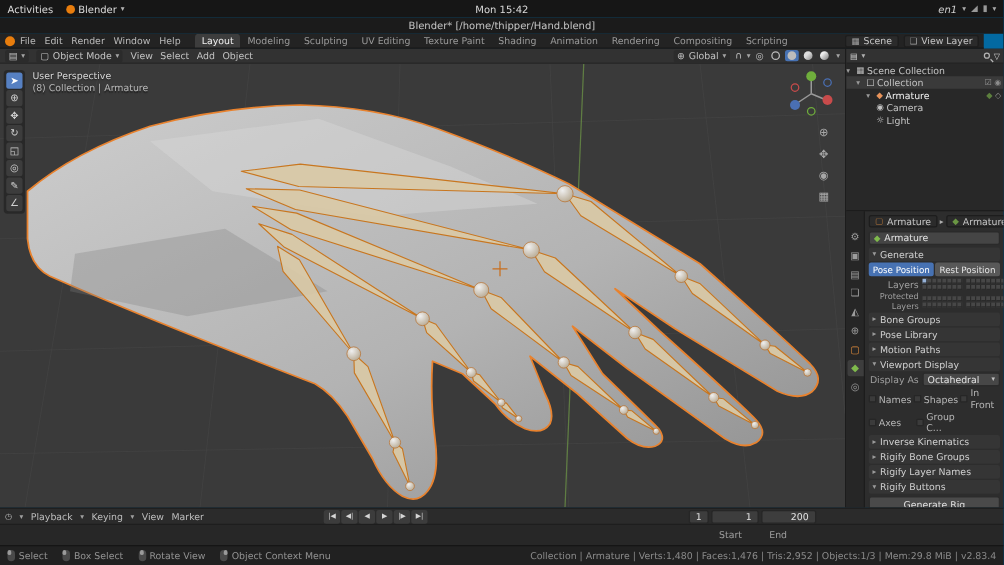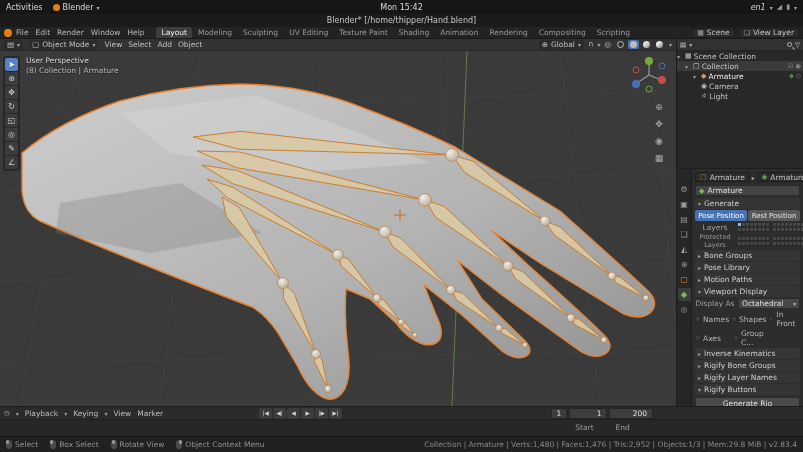--- a/index.html
+++ b/index.html
@@ -13,21 +13,21 @@
   .blender-dot { width:7px; height:7px; border-radius:50%; background:#e87d0d; display:inline-block; }
   .gb-center { position:absolute; left:0; right:0; text-align:center; pointer-events:none; }
   .gb-right { margin-left:auto; display:flex; align-items:center; gap:4px; color:#cfcfcf;font-style:italic; }
   .tray-ico { opacity:.7; font-size:7px; }
   .caret { font-size:6px; opacity:.8; }
 
   
   .titlebar { position:absolute; top:14px; left:0; right:0; height:13px; background:#1b1b1b; display:flex; align-items:center; justify-content:center; color:#c6c6c6; font-size:8px; z-index:29; }
 
   
-  .menubar { position:absolute; top:27px; left:0; right:0; height:12px; background:#232323; display:flex; align-items:center; gap:4px; padding:0 4px; font-size:7.5px; color:#b9b9b9; z-index:28; border-bottom:1px solid #191919; }
+  .menubar { position:absolute; top:27px; left:0; right:16px; height:12px; background:#232323; display:flex; align-items:center; gap:4px; padding:0 4px; font-size:7.5px; color:#b9b9b9; z-index:28; border-bottom:1px solid #191919; }
   .menubar .menus { display:flex; gap:7px; margin-right:8px; }
   .menu-item { cursor:default; }
   .workspaces { display:flex; gap:1px; }
   .ws-tab { padding:1px 5px; border-radius:3px 3px 0 0; color:#9a9a9a; }
   .ws-tab.active { background:#3d3d3d; color:#f0f0f0; }
   .mb-right { margin-left:auto; display:flex; gap:4px; align-items:center; }
   .chip { display:flex; align-items:center; gap:3px; background:#2b2b2b; border:1px solid #1d1d1d; border-radius:2px; padding:0 4px; height:10px; color:#c4c4c4; }
   .chip .ico { font-size:7px; opacity:.75; }
 
   
@@ -80,21 +80,21 @@
   .ptab.obj { color:#e08c3c; }
   .prop-content { flex:1; padding:2px 3px; overflow:hidden; }
   .crumb-row { display:flex; align-items:center; gap:2px; height:12px; }
   .id-field { height:11px; background:#454545; border:1px solid #2a2a2a; border-radius:2px; display:flex; align-items:center; gap:3px; padding:0 3px; margin:2px 0; color:#e2e2e2; }
   .panel-hdr { height:11px; background:#353535; border-radius:2px; margin:1px 0; padding:0 3px; display:flex; align-items:center; gap:3px; color:#cfcfcf; }
   .panel-hdr .tw { font-size:6px; color:#9a9a9a; }
   .btn-row { display:flex; gap:1px; margin:1px 0 2px 0; }
   .bl-btn { flex:1; height:11px; border-radius:2px; background:#585858; color:#e5e5e5; display:flex; align-items:center; justify-content:center; font-size:7px; }
   .bl-btn.primary { background:#4772b3; color:#fff; }
   .prop-row { display:flex; align-items:center; margin:1px 0; gap:3px; }
-  .prop-label { width:40px; text-align:center; color:#9e9e9e; flex-shrink:0; }
+  .prop-label { width:40px; text-align:right; color:#9e9e9e; flex-shrink:0; }
   .lg-wrap { display:flex; flex-direction:column; gap:1px; }
   .lg-row { display:flex; }
   .lg-cell { width:4px; height:4px; background:#474747; border-right:1px solid #2a2a2a; border-bottom:1px solid #2a2a2a; display:inline-block; }
   .lg-cell.grp { margin-left:3px; }
   .lg-cell.on { background:#96b2d8; }
   .dropdown { flex:1; height:11px; background:#474747; border:1px solid #2a2a2a; border-radius:2px; display:flex; align-items:center; padding:0 3px; color:#e2e2e2; gap:2px; }
   .dropdown .dd-caret { margin-left:auto; font-size:5.5px; opacity:.8; }
   .chk-row { display:flex; margin:1px 0; gap:2px; }
   .chk { display:flex; align-items:center; gap:2px; width:36px; color:#b5b5b5; }
   .chk .box { width:6px; height:6px; background:#3b3b3b; border:1px solid #262626; border-radius:1px; flex-shrink:0; }

